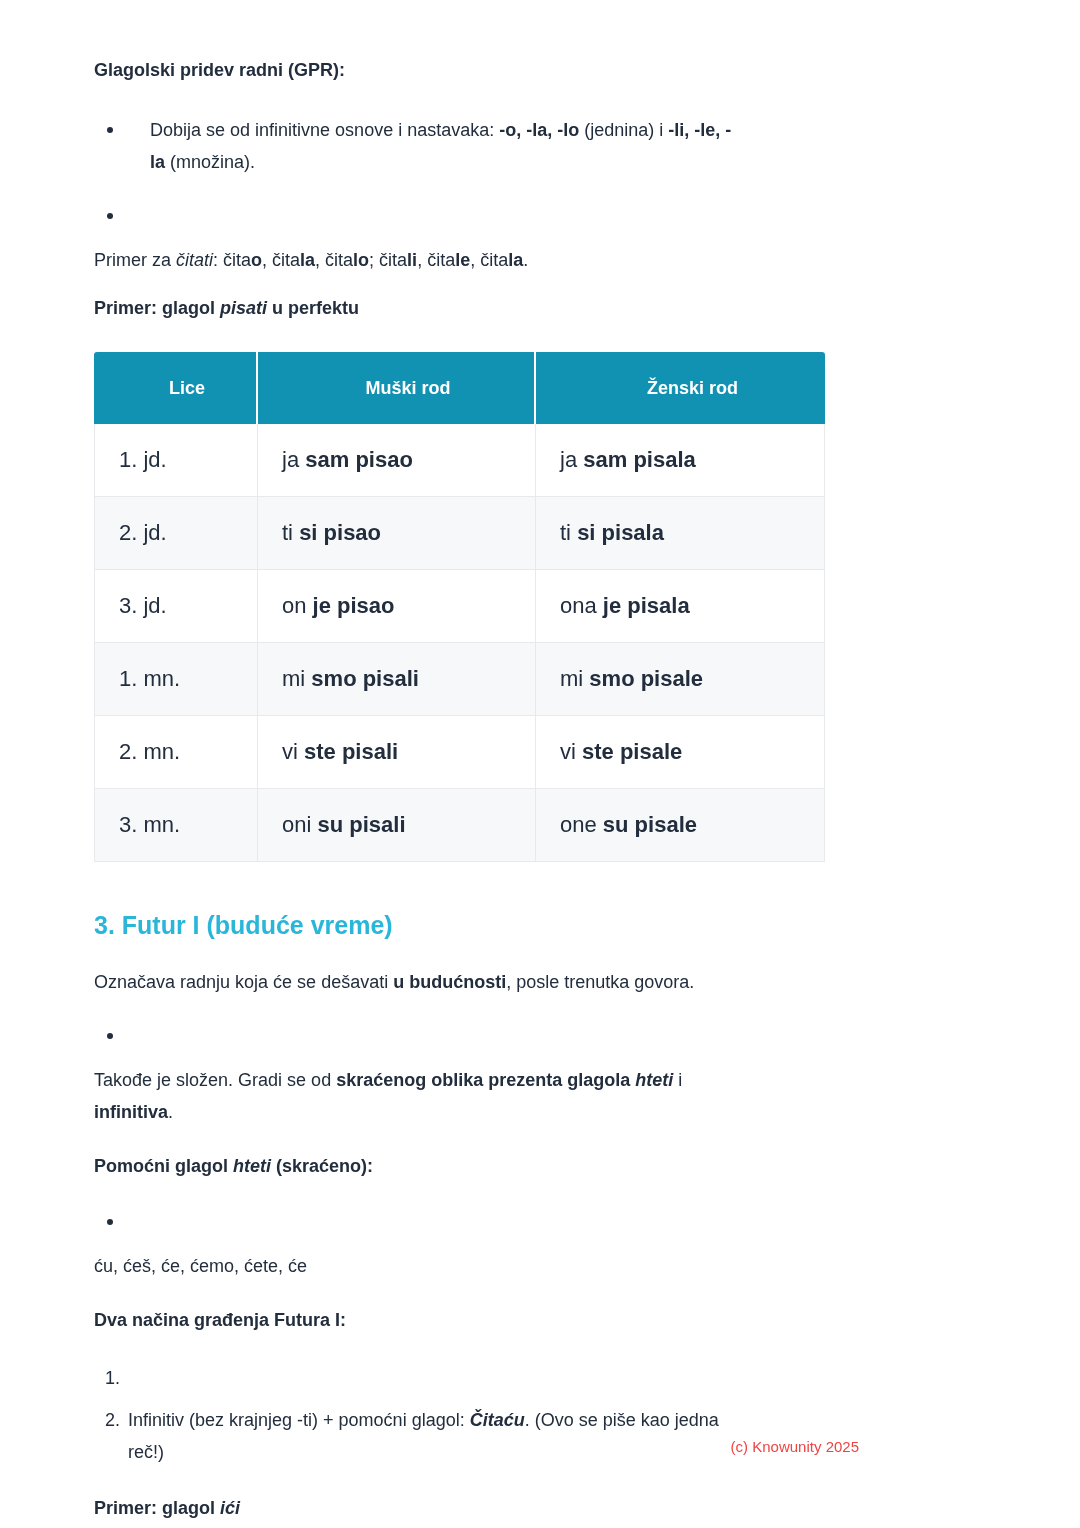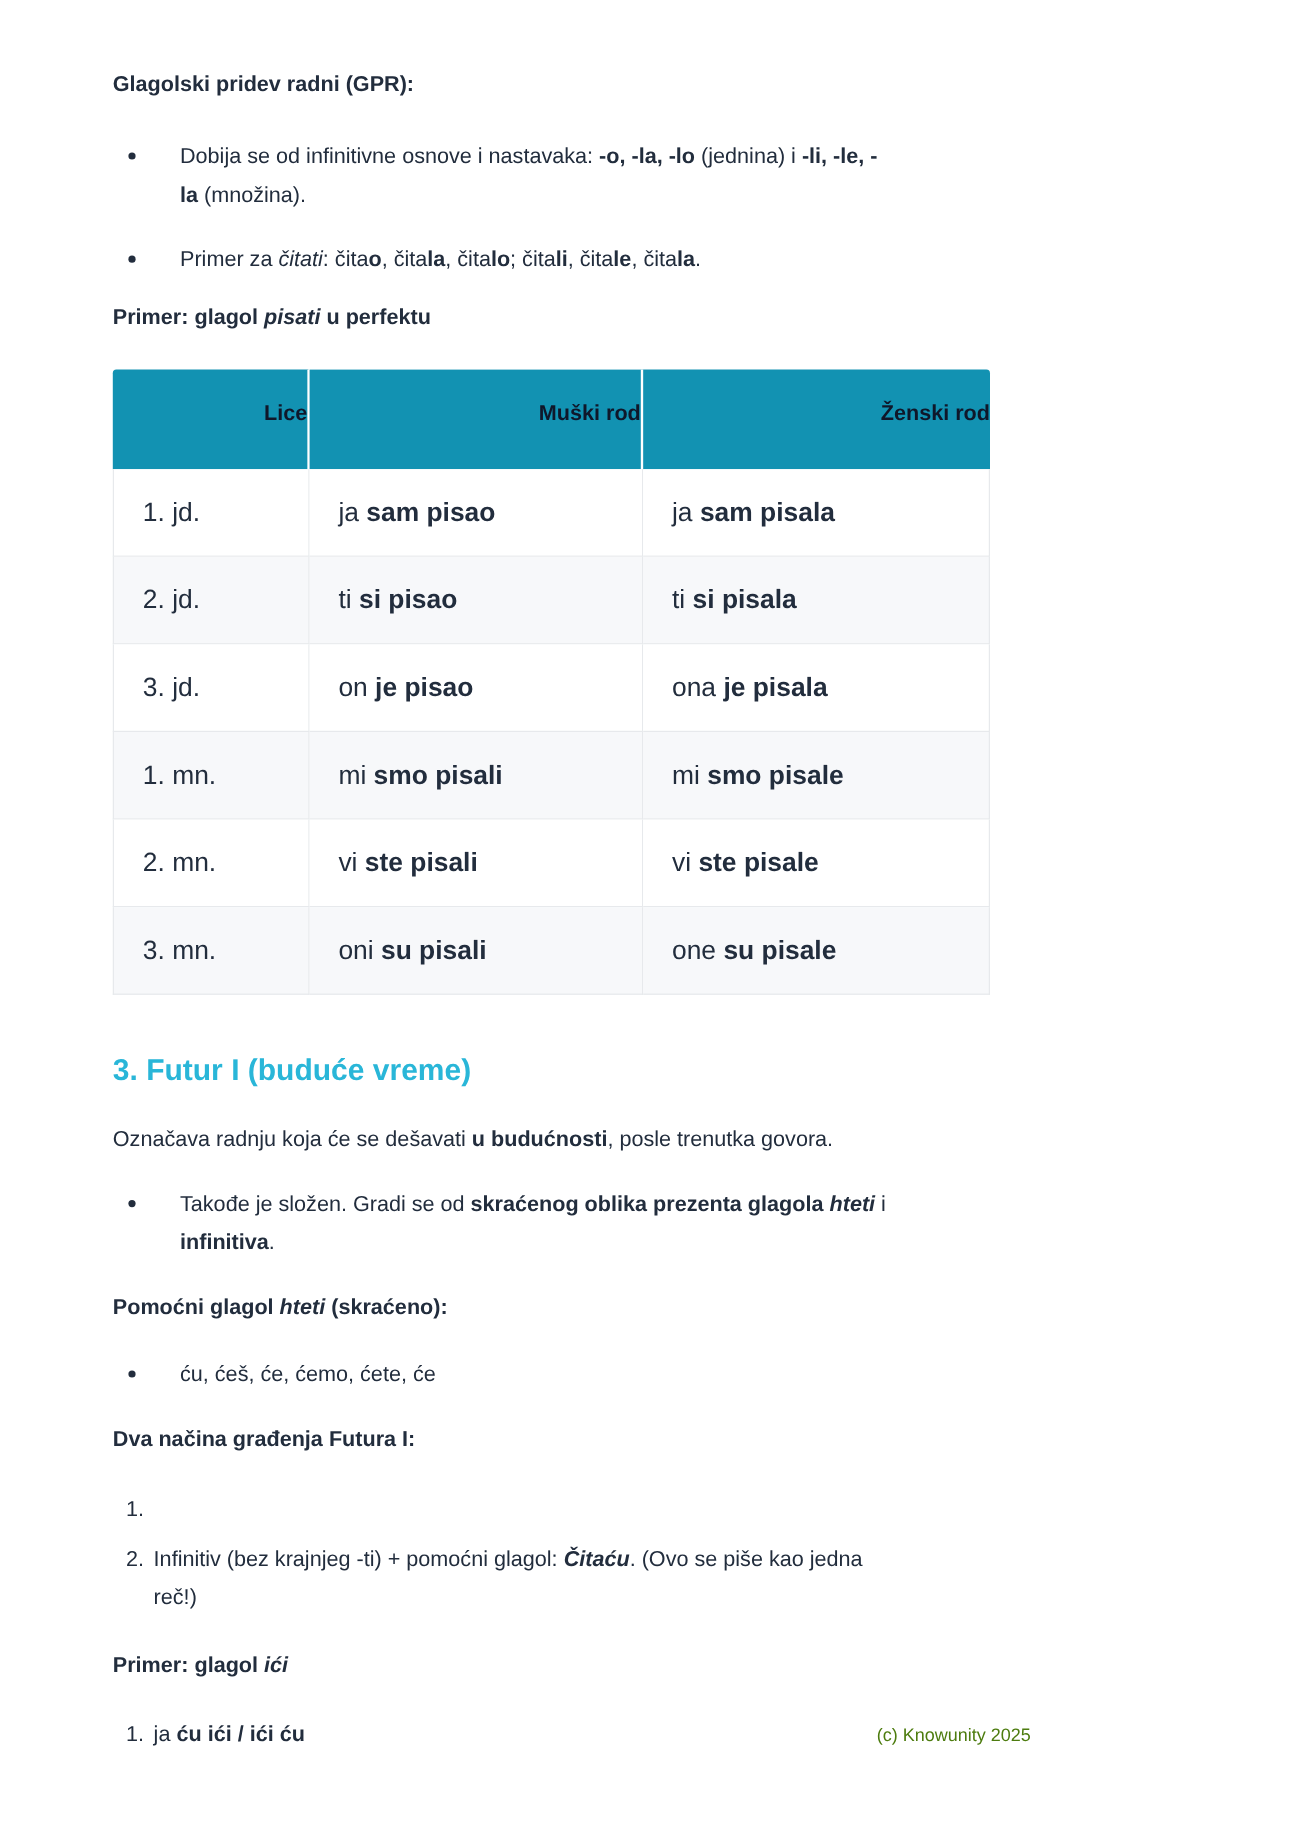--- a/index.html
+++ b/index.html
@@ -14,51 +14,51 @@
 
   .h-small { font-size:18px; font-weight:700; line-height:24px; margin:0; }
   .h-gpr   { padding-top:58px; }
   .h-section { font-size:25px; font-weight:700; line-height:34px; margin:46px 0 0 0; color:#29b6d8; }
 
   p, li, .txt { font-size:18px; line-height:32px; }
   .para { margin:24px 0 0 0; }
 
   ul.bullets { list-style:none; margin:32px 0 0 0; padding:0; }
   ul.bullets li { display:flex; margin:0 0 22px 0;gap:25px; }
-  ul.bullets li:last-child { margin-bottom:0; }
+  ul.bullets li:last-child { margin-bottom:0;flex-direction:column; }
   .dot { flex:none; width:6px; height:6px; border-radius:50%; background:#222d3d; margin:13px 12px 0 13px; }
 
   ol.nums { list-style:none; margin:30px 0 0 0; padding:0; }
   ol.nums li { display:flex; margin:0 0 10px 0; }
   ol.nums li:last-child { margin-bottom:0; }
   .num { flex:none; margin:0 8px 0 11px; }
 
   .caption { margin-top:20px; }
   .mt26 { margin-top:26px; }
   .mt28 { margin-top:28px; }
   .bullets-single { margin-top:28px !important; }
 
   .b  { font-weight:700; }
   .i  { font-style:italic; }
   .bi { font-weight:700; font-style:italic; }
 
   table.conj { border-collapse:separate; border-spacing:0; width:731px; table-layout:fixed; margin-top:32px; }
   table.conj col.c1 { width:164px; }
   table.conj col.c2 { width:278px; }
   table.conj col.c3 { width:289px; }
-  table.conj thead th { background:#1292b2; color:#0f172a; font-weight:600; font-size:18px;
-      height:72px; text-align:right; padding:0 0 11px 24px; border-right:2px solid #ffffff; }
+  table.conj thead th { background:#1292b2; color:#ffffff; font-weight:600; font-size:18px;
+      height:72px; text-align:center; padding:0 0 0 24px; border-right:2px solid #ffffff; }
   table.conj thead th:first-child { border-top-left-radius:3px; }
   table.conj thead th:last-child { border-right:none; border-top-right-radius:3px; }
   table.conj tbody td { height:72px; font-size:22px; padding:0 0 0 24px; background:#ffffff;
       border-bottom:1px solid #e7e9ec; border-right:1px solid #e7e9ec; }
   table.conj tbody td:first-child { border-left:1px solid #e7e9ec; }
   table.conj tbody tr:nth-child(even) td { background:#f7f8fa; }
 
-  .copyright { position:absolute; top:1438px; right:67px; font-size:15px; color:#4d7c0f; z-index:3; }
+  .copyright { position:absolute; top:1438px; right:67px; font-size:15px; color:#ef4444; z-index:3; }
 </style>
 </head>
 <body>
 
 <div class="page">
 
   <div class="stripe"></div>
 
   <div class="content">
 

